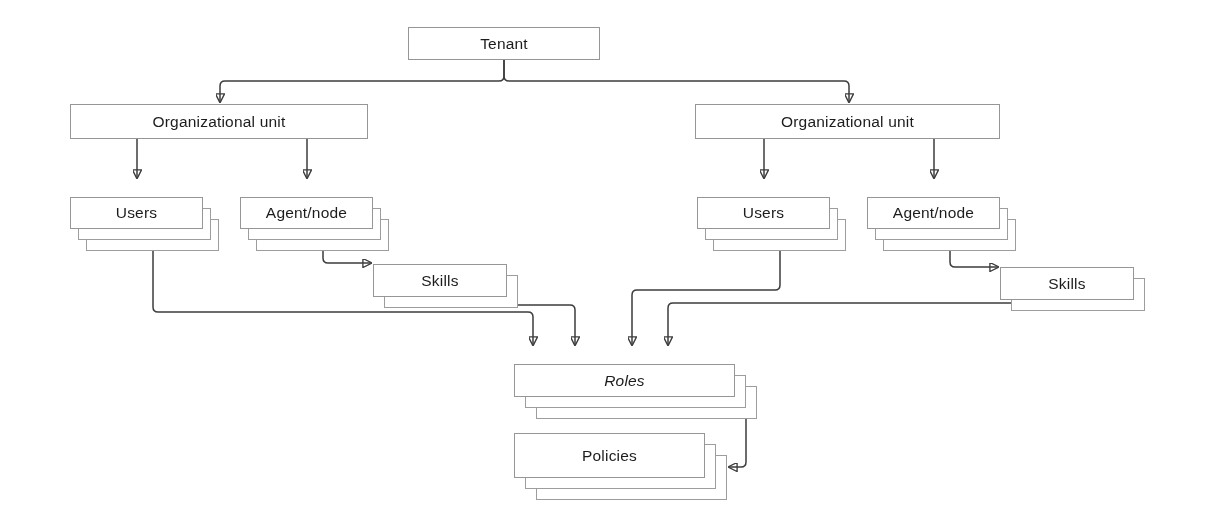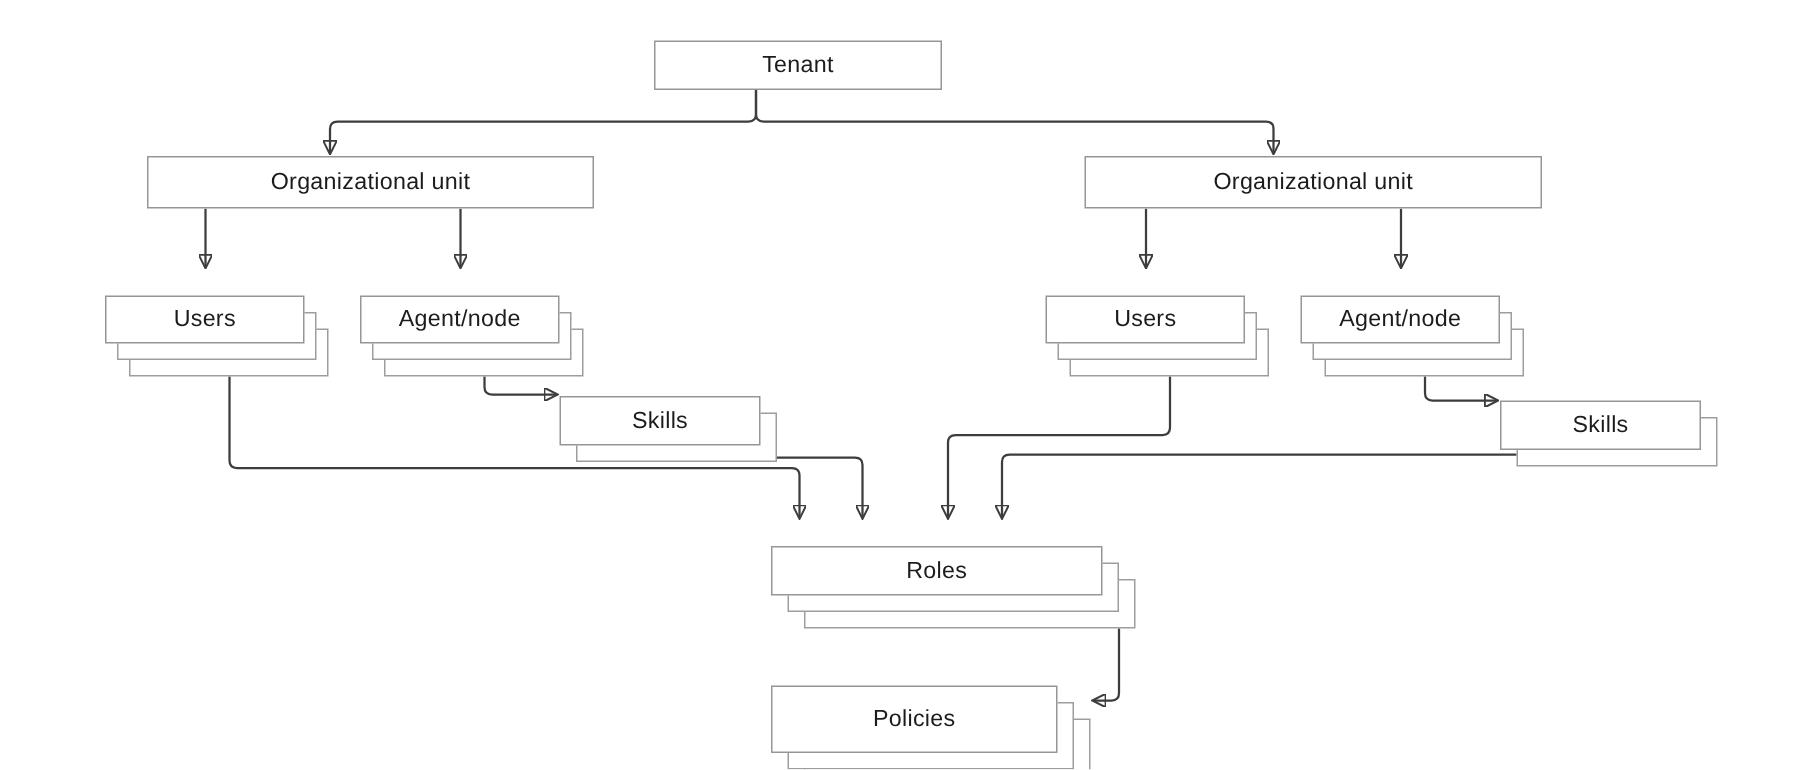--- a/index.html
+++ b/index.html
@@ -29,21 +29,20 @@
   
   .box {
     position: absolute;
     box-sizing: border-box;
     background: #ffffff;
     border: 1.5px solid #969696;
     display: flex;
     align-items: center;
     justify-content: center;
     z-index: 2;
-    margin-left: 28px;
   }
   .box span,
   .stack .front span {
     font-size: 15.5px;
     color: #1c1c1c;
     letter-spacing: 0.2px;
     white-space: nowrap;
   }
   
   .stack {
@@ -153,29 +152,29 @@
     </div>
   </div>
 
   <div class="stack stack2" style="left:1000px; top:250px; width:134px; height:33px;">
     <div class="layer s1"></div>
     <div class="front">
       <span>Skills</span>
     </div>
   </div>
 
-  <div class="stack stack3 step11" style="left:514px; top:347px; width:221px; height:33px;">
+  <div class="stack stack3 step11" style="left:514px; top:347px; width:221px; height:33px;font-style:italic;">
     <div class="layer s1"></div>
     <div class="layer s2"></div>
     <div class="front">
       <span>Roles</span>
     </div>
   </div>
 
-  <div class="stack stack3 step11" style="left:514px; top:440px; width:191px; height:45px;text-align:center;">
+  <div class="stack stack3 step11" style="left:514px; top:416px; width:191px; height:45px;text-align:center;">
     <div class="layer s1"></div>
     <div class="layer s2"></div>
     <div class="front">
       <span>Policies</span>
     </div>
   </div>
 
 </div>
 
 </body></html>

